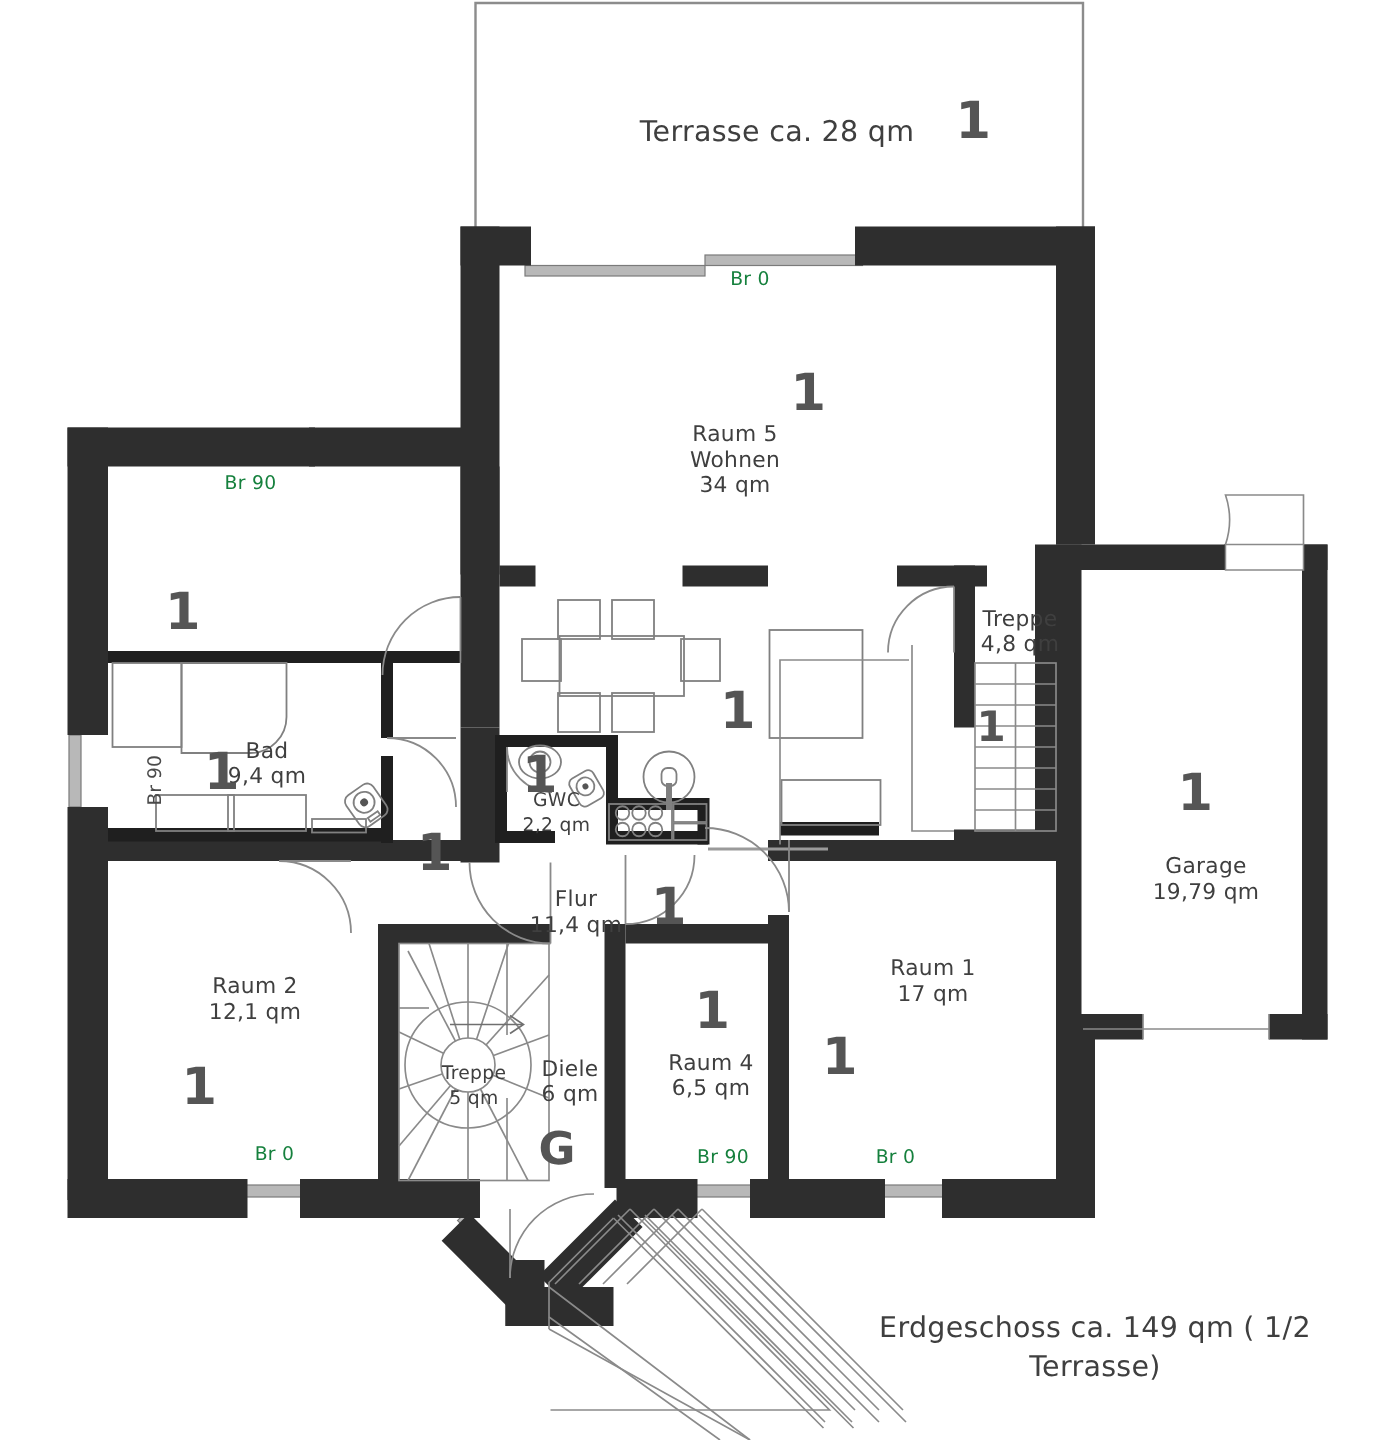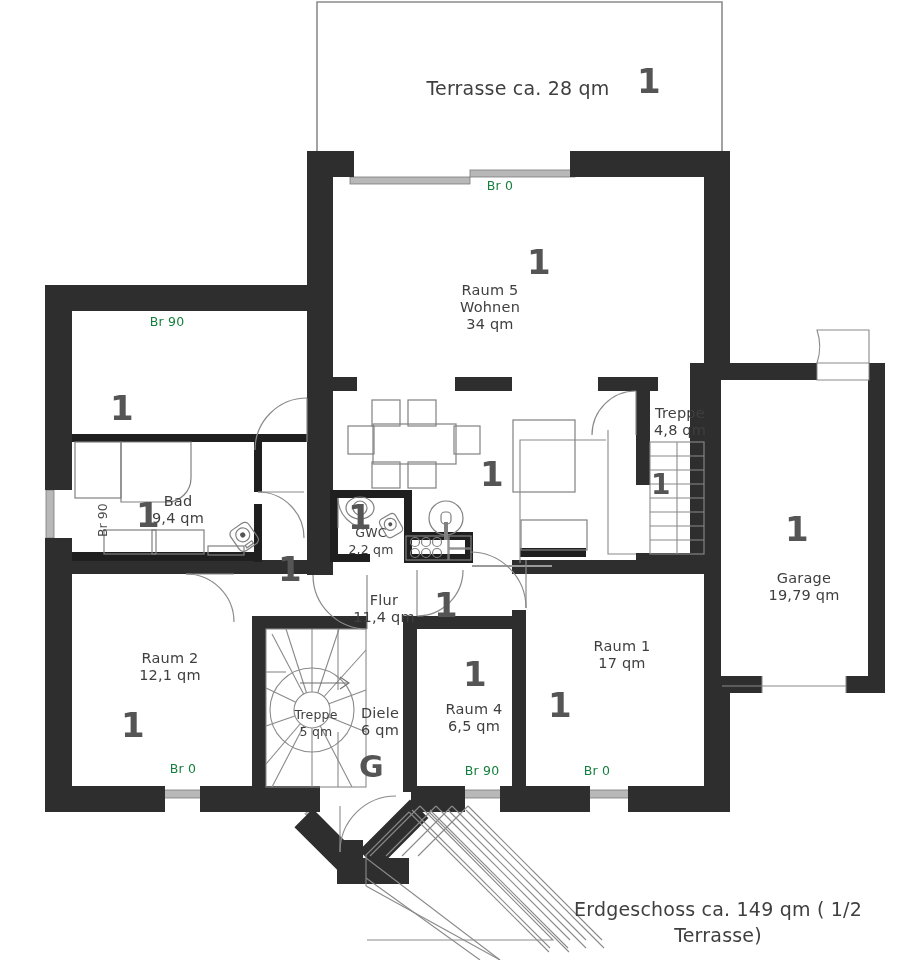--- a/index.html
+++ b/index.html
@@ -389,16 +389,16 @@
   <div class="lbl lbl-room" style="left:422px; top:701px; width:104px;">Raum 4
 6,5 qm</div>
   <div class="marker-1" style="left:463px; top:657px;">1</div>
   <div class="lbl lbl-br" style="left:450px; top:762px; width:64px;">Br 90</div>
 
   <div class="lbl lbl-room" style="left:562px; top:638px; width:120px;">Raum 1
 17 qm</div>
   <div class="marker-1" style="left:548px; top:688px;">1</div>
   <div class="lbl lbl-br" style="left:566px; top:762px; width:62px;">Br 0</div>
 
-  <div class="lbl lbl-title" style="left:548px; top:872px; width:340px; text-align:center;margin-top:24px;">Erdgeschoss ca. 149 qm ( 1/2
+  <div class="lbl lbl-title" style="left:560px; top:872px; width:340px; text-align:center;">Erdgeschoss ca. 149 qm ( 1/2
 Terrasse)</div>
 
 </div>
 
 </body></html>

